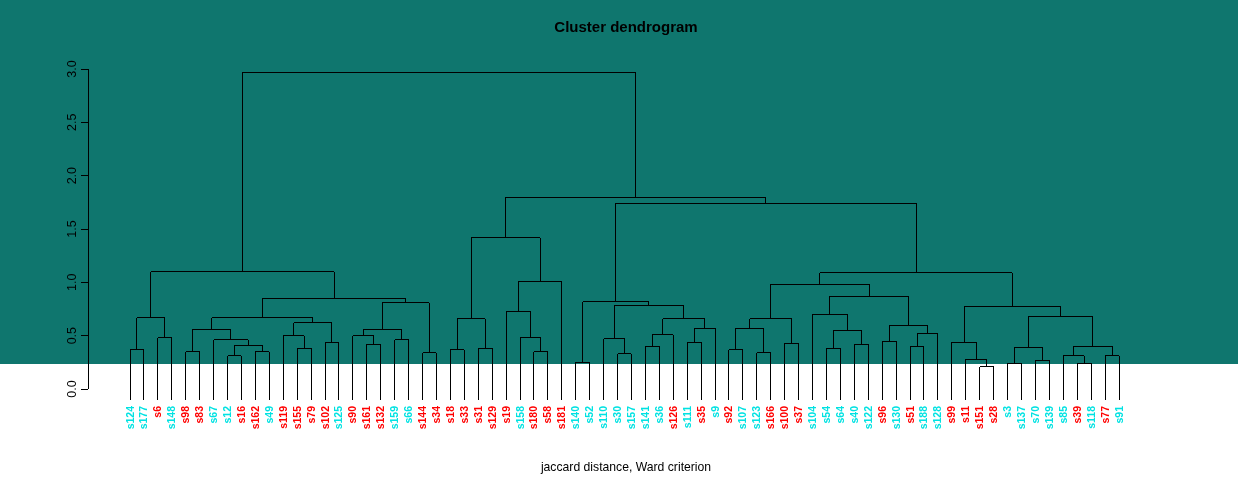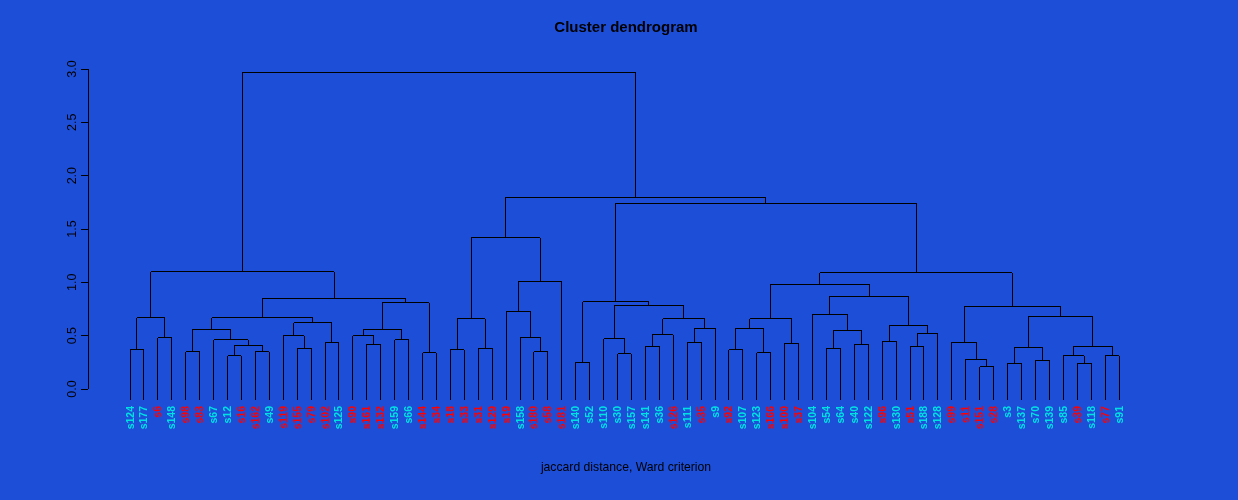--- a/index.html
+++ b/index.html
@@ -1,17 +1,17 @@
 <!DOCTYPE html>
 <html><head>
 <meta charset="utf-8">
 <style>
   html,body{margin:0;padding:0;background:#ffffff;}
   body{width:1238px;height:500px;overflow:hidden;}
-  .figure{position:relative;width:1238px;height:500px;background:#1d4ed8;}
+  .figure{position:relative;width:1238px;height:364px;background:#0f766e;}
   svg text{font-family:"Liberation Sans","DejaVu Sans",sans-serif;fill:#000;}
   .title-text{font-size:15px;font-weight:bold;}
   .caption-text{font-size:12.2px;}
   .tick-label{font-size:12.5px;}
   .leaf-label{font-size:10.5px;font-weight:bold;}
   .dendro-line{stroke:#000;stroke-width:1;fill:none;shape-rendering:crispEdges;}
 </style>
 </head>
 <body>
 

